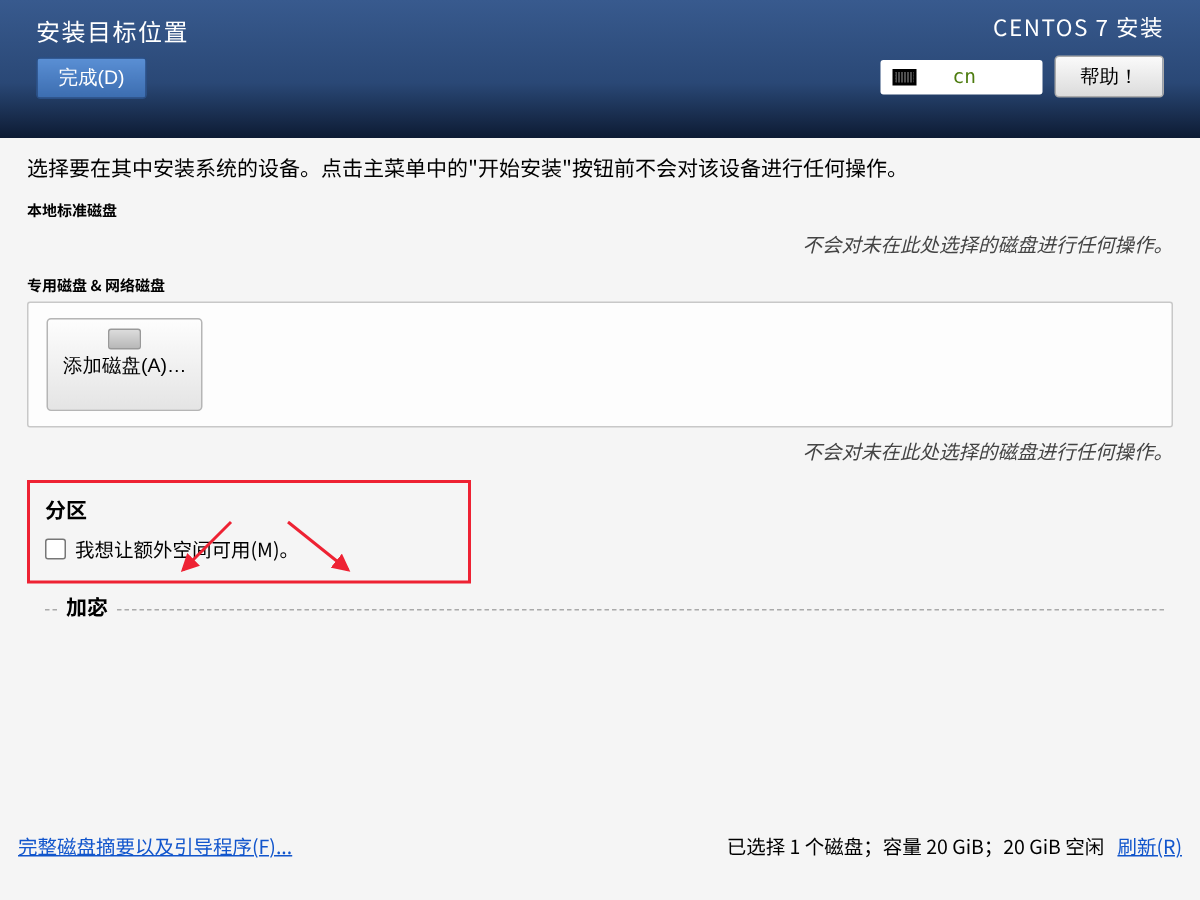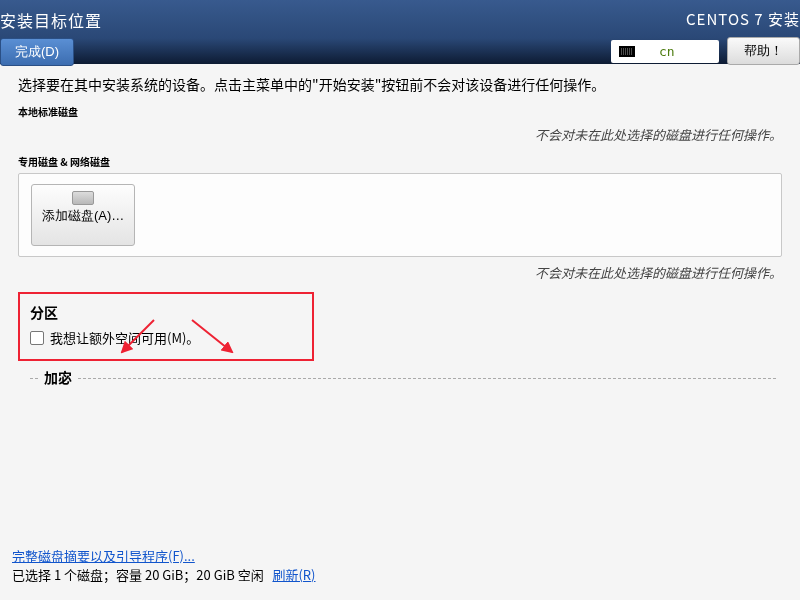--- a/index.html
+++ b/index.html
@@ -7,25 +7,25 @@
       font-family: "Noto Sans CJK SC", "Microsoft YaHei", sans-serif;
       font-size: 13px;
       background: #f5f5f5;
       width: 800px;
       height: 600px;
       overflow: hidden;
       position: relative;
     }
     .header {
       background: linear-gradient(to bottom, #385a8e 0%, #2a4876 60%, #0d1b33 100%);
-      height: 64px;
+      height: 92px;
       display: flex;
       justify-content: space-between;
       align-items: flex-start;
-      padding: 8px 0;
+      padding: 8px 24px;
       color: white;
     }
     .header-left { display: flex; flex-direction: column; gap: 6px; }
     .header-title { font-size: 16px; font-weight: 400; letter-spacing: 1px; }
     .done-button {
       background: linear-gradient(to bottom, #5a8fd4, #3c6db0);
       border: 1px solid #2a4f85;
       border-radius: 3px;
       color: white;
       padding: 4px 14px;
@@ -187,27 +187,26 @@
     .arrow svg { overflow: visible; }
     .encrypt-row { margin: 6px 0 0 6px; font-size: 14px; font-weight: bold; display: flex; align-items: center; }
     .dashed-line {
       flex: 1;
       border-top: 1px dashed #aaa;
       margin: 0 6px;
       transform: translateY(1px);
     }
     .footer {
       position: absolute;
-      bottom: 16px;
+      bottom: 27px;
       left: 12px; right: 12px;
       display: flex;
       justify-content: space-between;
-      align-items: flex-start;
-      font-size: 13px;
-      flex-direction: column;
+      align-items: flex-end;
+      font-size: 13px;
     }
     .link { color: #1155cc; text-decoration: underline; cursor: pointer; }
   </style>
 </head>
 <body>
 
 <div class="header">
   <div class="header-left">
     <div class="header-title">安装目标位置</div>
     <button class="done-button">完成(D)</button>

